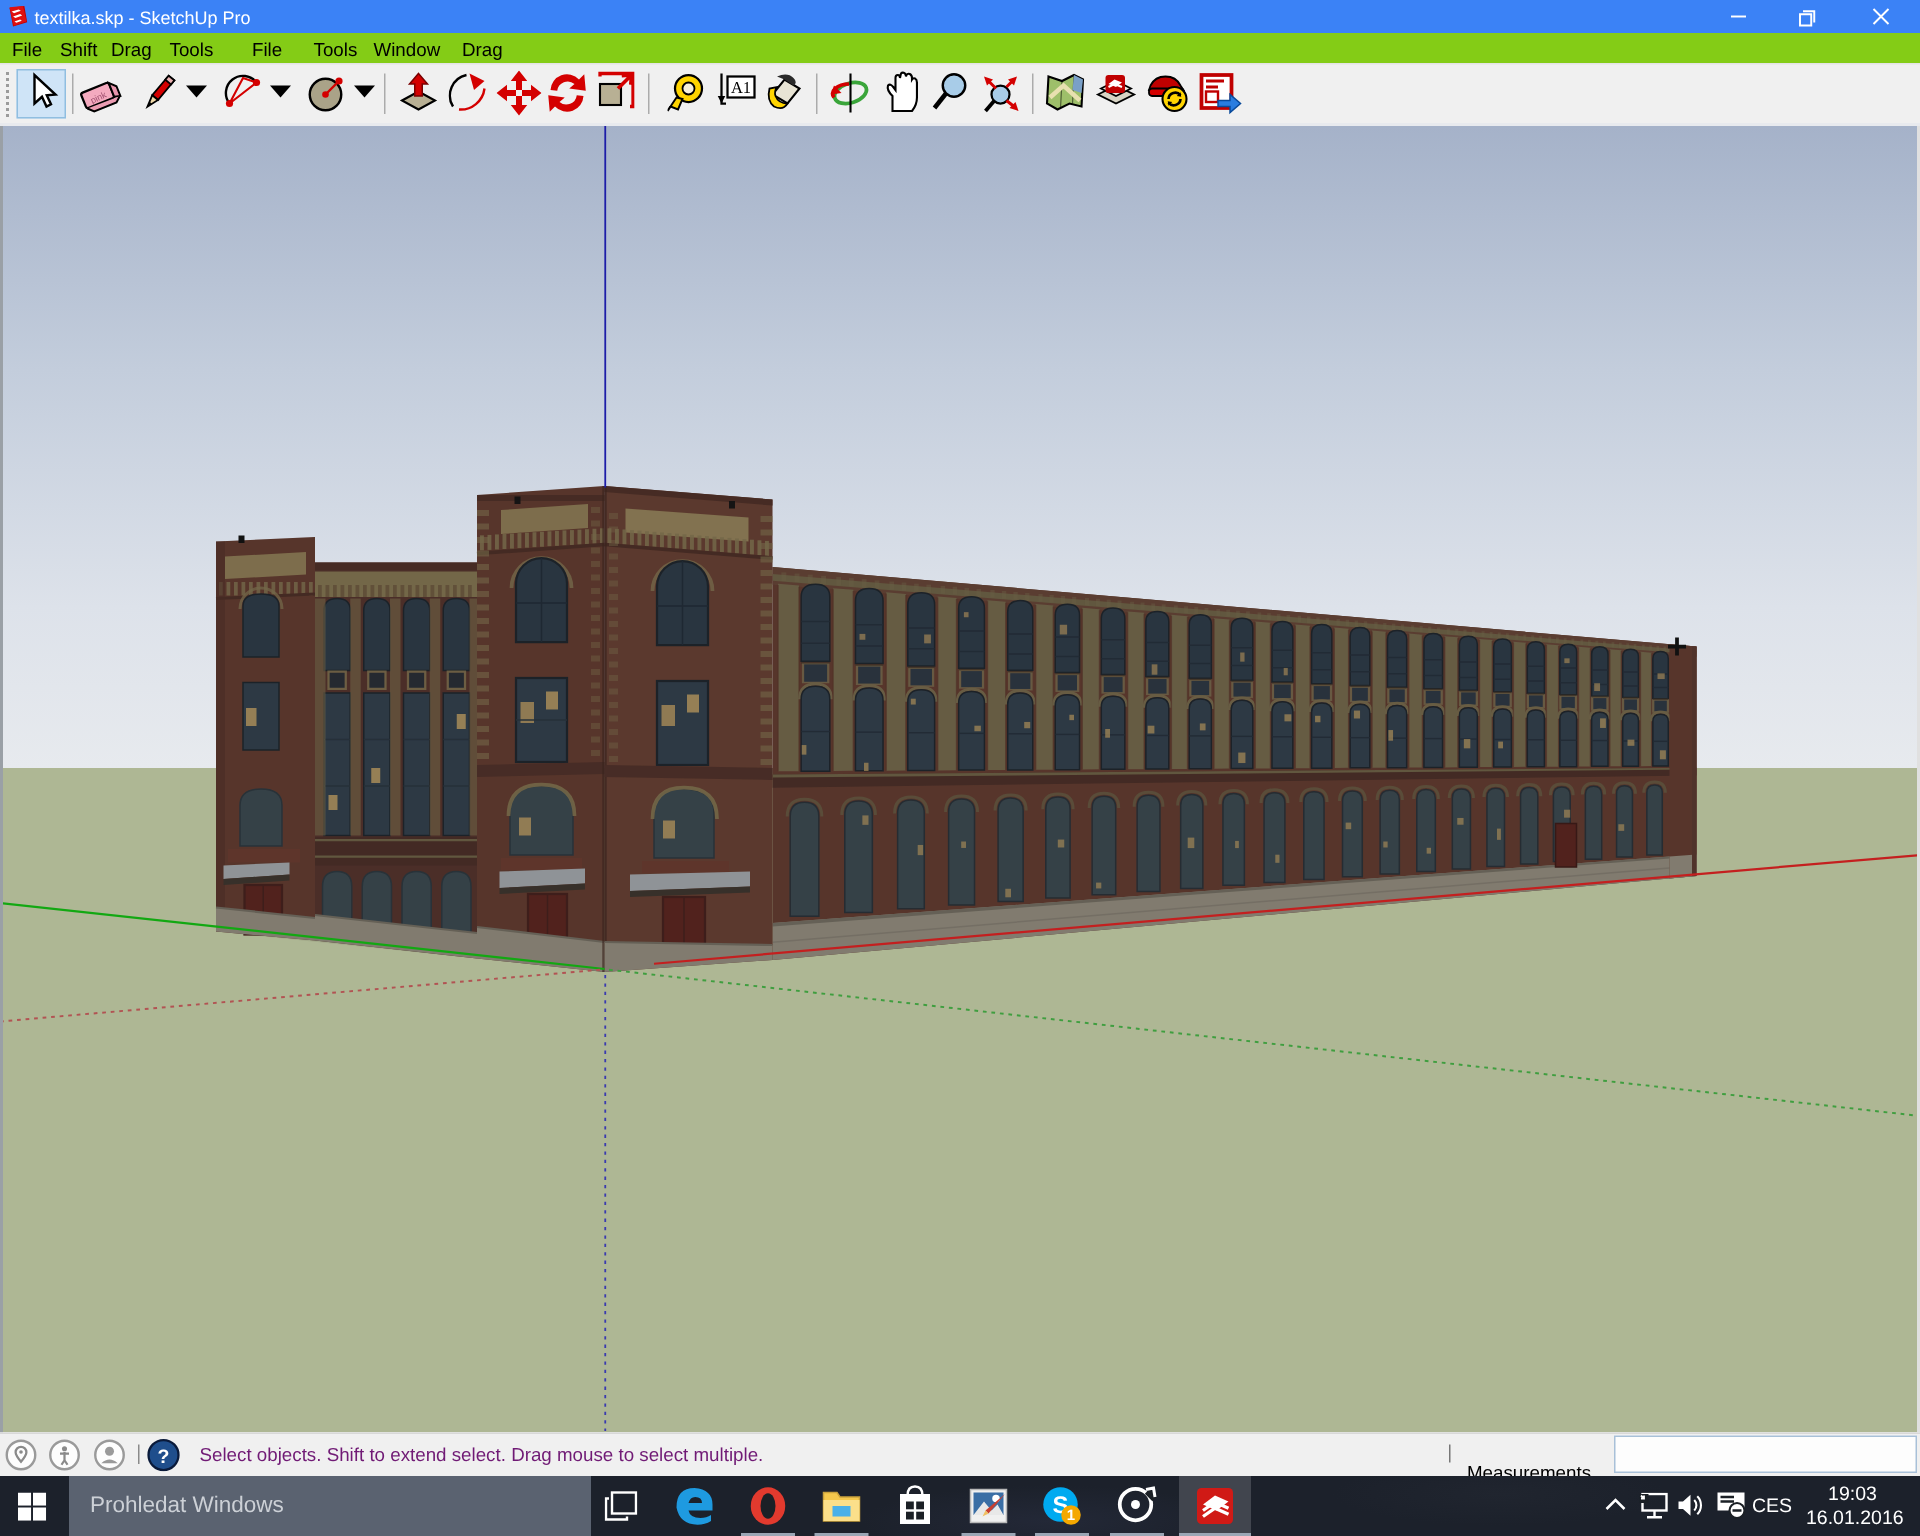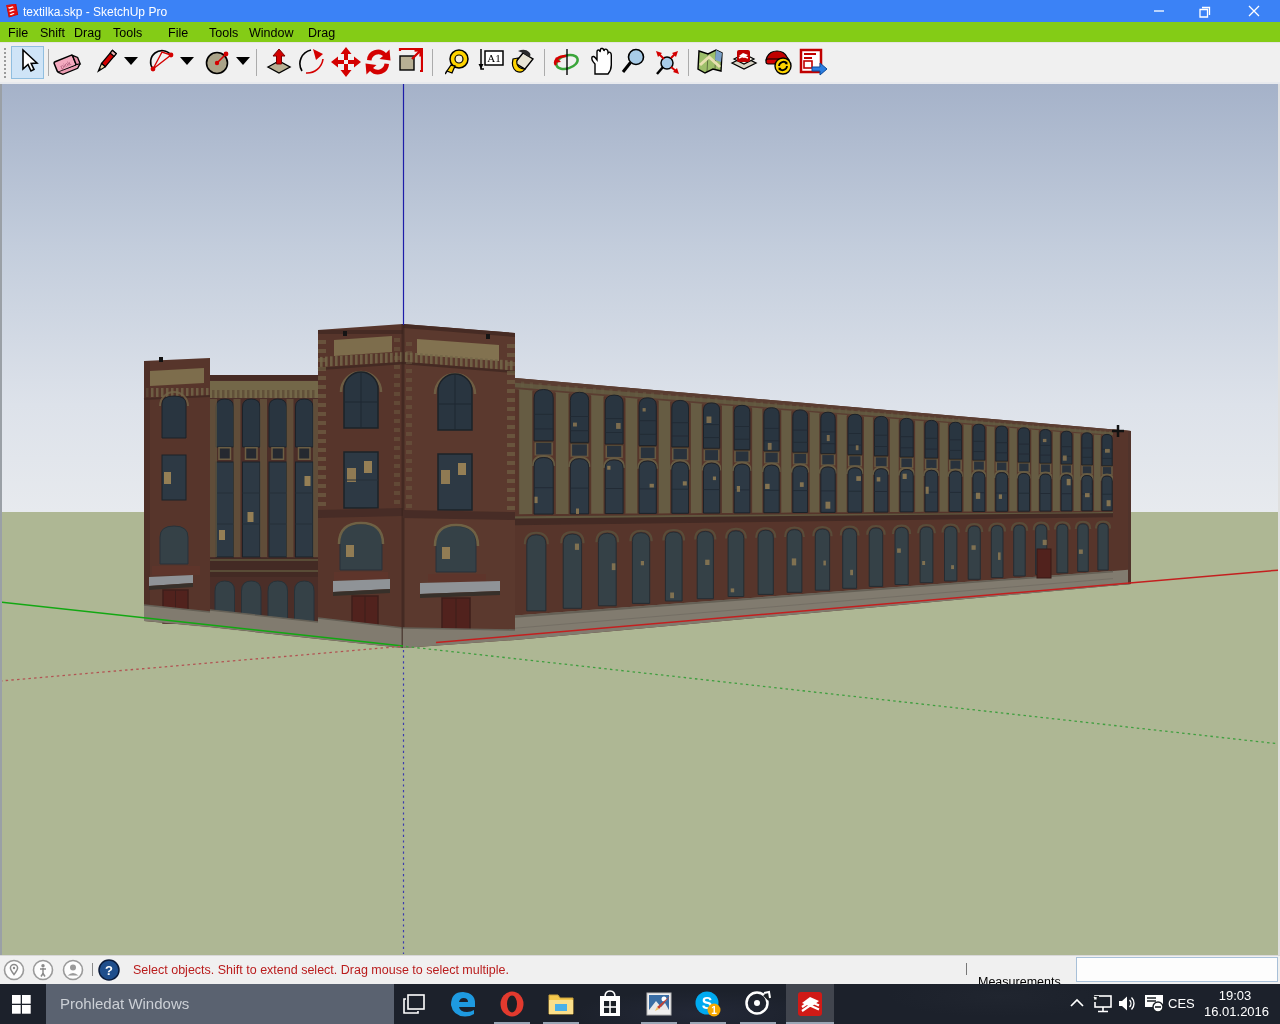--- a/index.html
+++ b/index.html
@@ -897,21 +897,21 @@
     <svg style="position:absolute;left:62px;top:3px" width="22" height="22" viewBox="0 0 22 22">
       <circle cx="11" cy="11" r="9.5" fill="#fdfdfd" stroke="#9a9a9a" stroke-width="1.6"></circle>
       <circle cx="11" cy="8.5" r="3" fill="#9a9a9a"></circle>
       <path d="M5.5,16.5 Q11,11.5 16.5,16.5 L5.5,16.5 Z" fill="#9a9a9a"></path>
     </svg>
     <div style="position:absolute;left:92px;top:7px;width:1px;height:13px;background:#8a8a8a"></div>
     <svg style="position:absolute;left:98px;top:3px" width="22" height="22" viewBox="0 0 22 22">
       <circle cx="11" cy="11" r="10" fill="#1f4e8c" stroke="#0a1a3a" stroke-width="1.5"></circle>
       <text x="11" y="16" text-anchor="middle" font-family="Liberation Sans" font-size="13" font-weight="bold" fill="#fff">?</text>
     </svg>
-    <div style="position:absolute;left:133px;top:7px;font-size:12.5px;color:#b91c1c">Select objects. Shift to extend select. Drag mouse to select multiple.</div>
+    <div style="position:absolute;left:133px;top:7px;font-size:12.5px;color:#701a75">Select objects. Shift to extend select. Drag mouse to select multiple.</div>
     <div style="position:absolute;left:966px;top:7px;width:1px;height:12px;background:#777"></div>
     <div style="position:absolute;left:978px;top:19px;font-size:12.5px;color:#000">Measurements</div>
     <div style="position:absolute;left:1076px;top:1px;width:202px;height:25px;background:#fdfdfd;border:1px solid #a8c0d8;box-sizing:border-box"></div>
   </div>
 <div id="taskbar">
     <svg class="tbi" style="left:12px;top:11px" width="19" height="19" viewBox="0 0 19 19">
       <g fill="#fff">
         <rect x="0" y="0" width="8.7" height="8.7"></rect>
         <rect x="10" y="0" width="8.7" height="8.7"></rect>
         <rect x="0" y="10" width="8.7" height="8.7"></rect>

